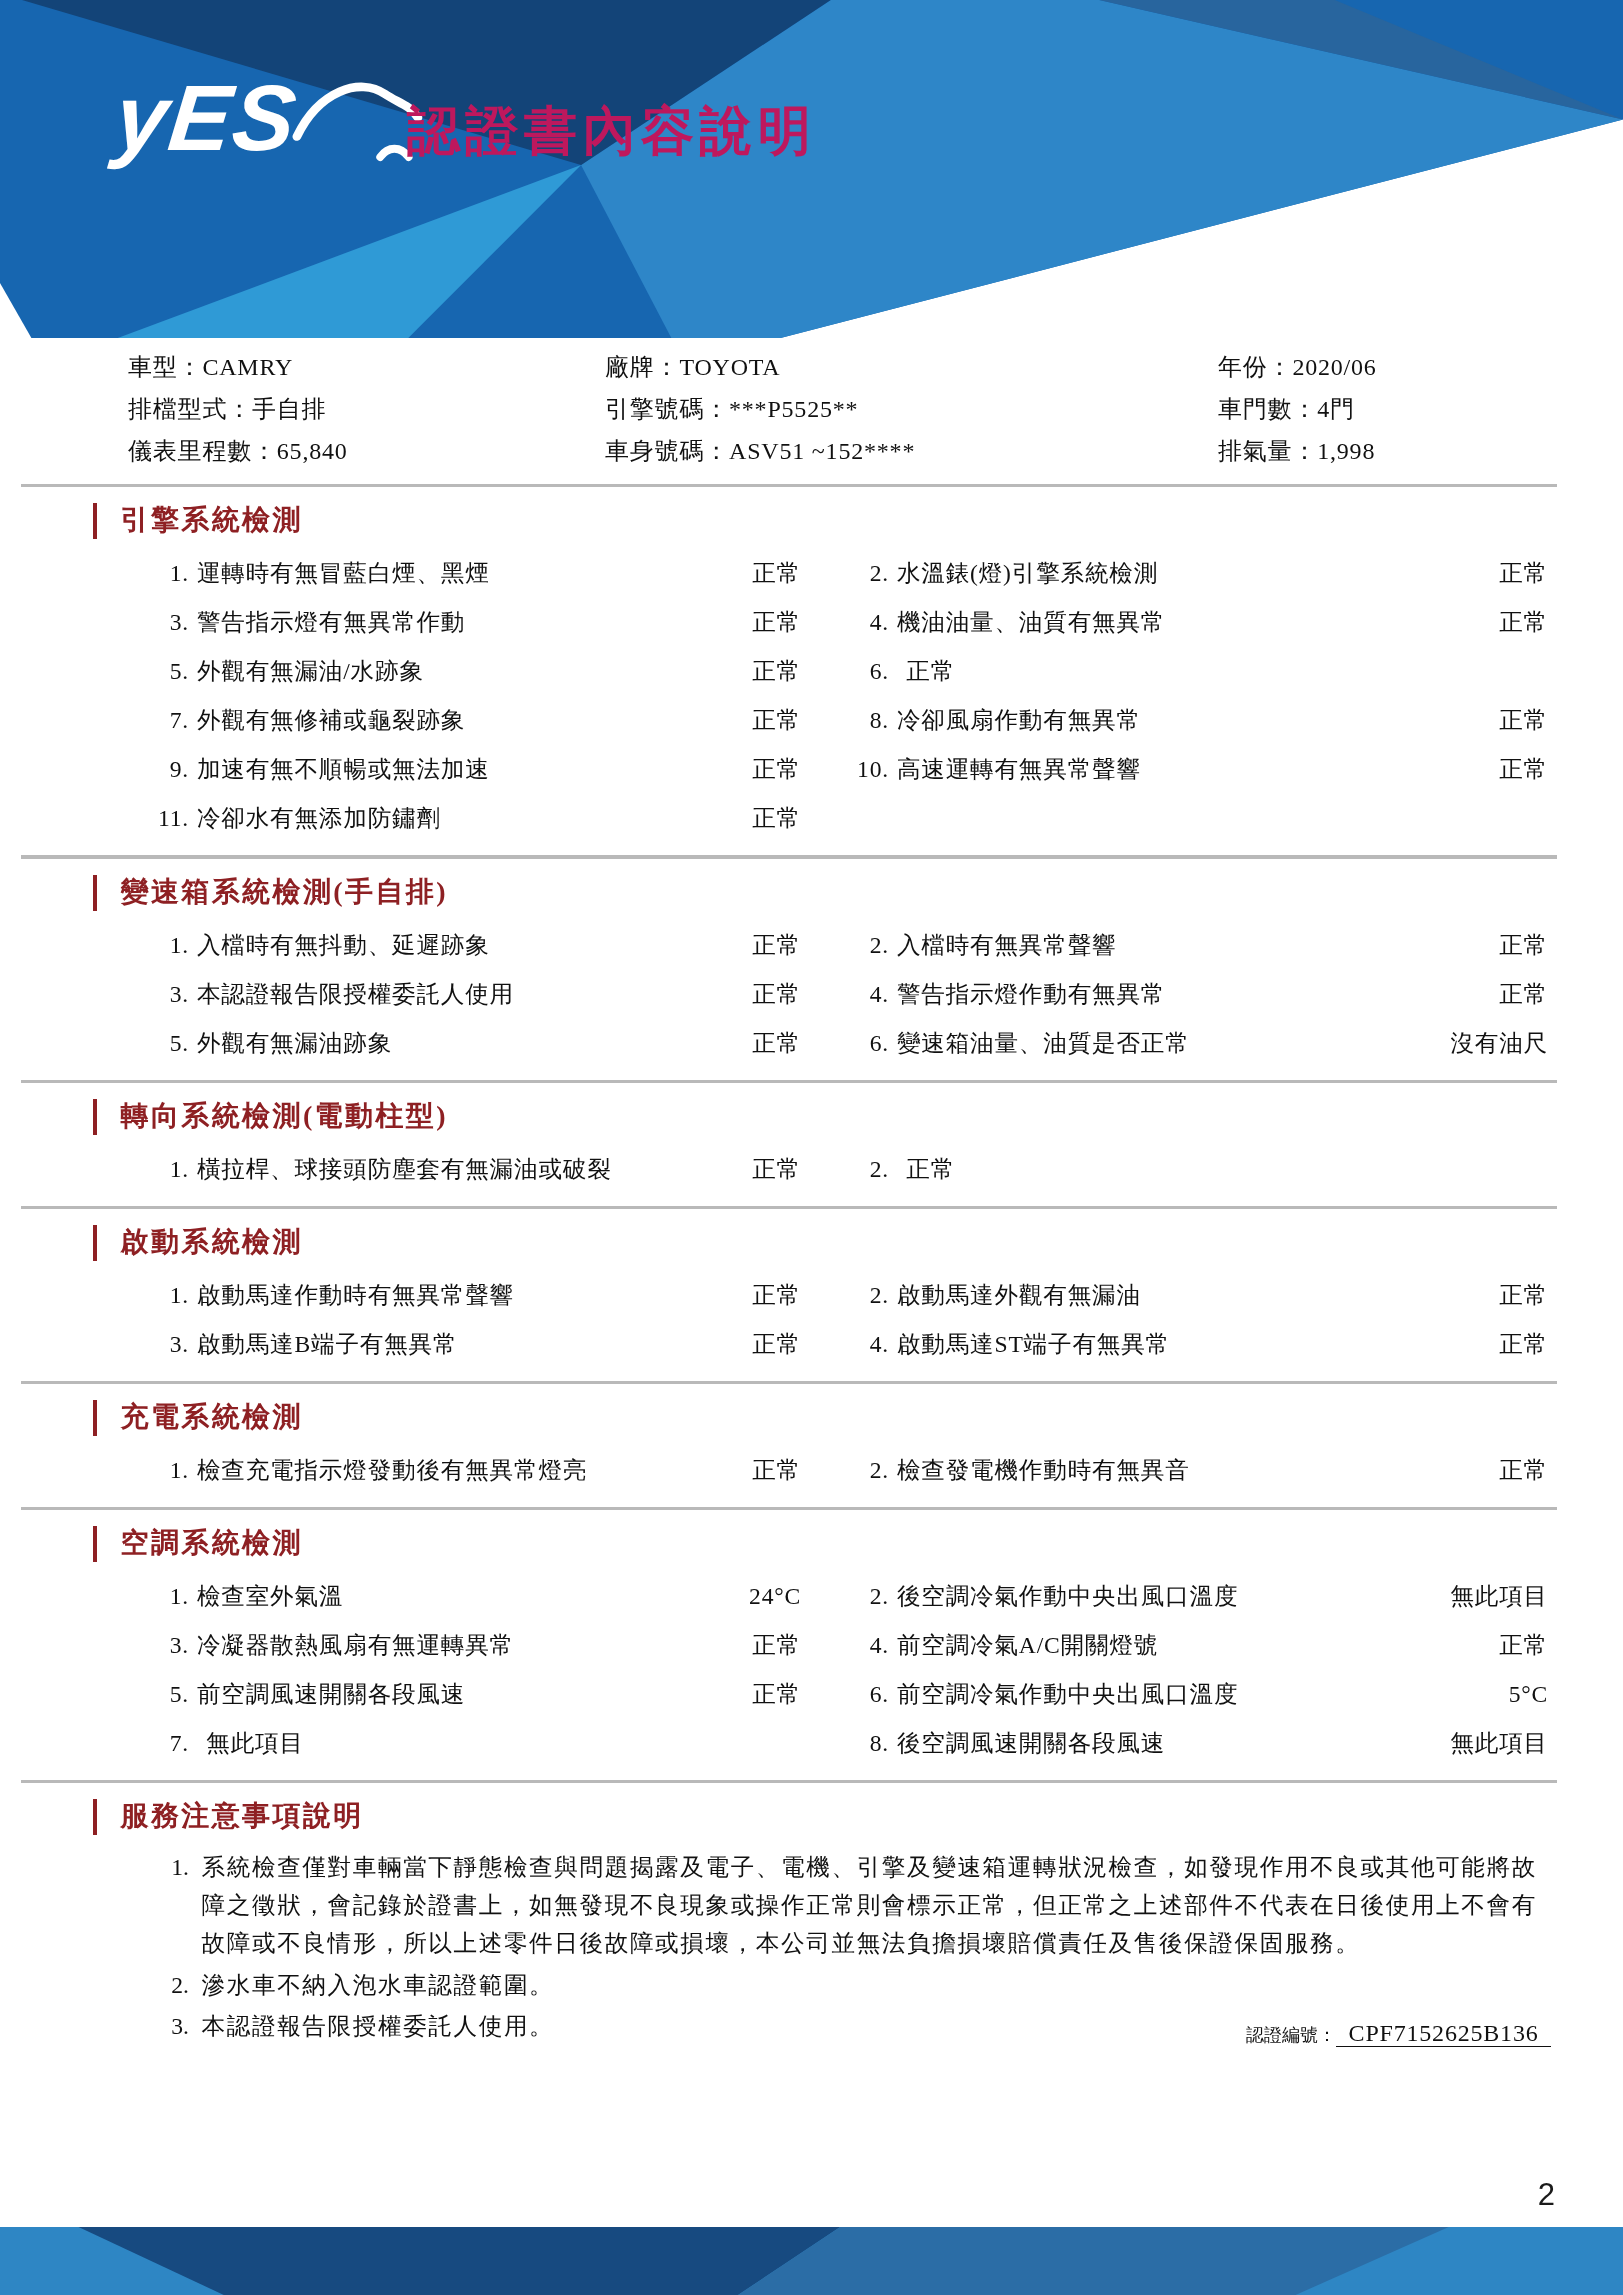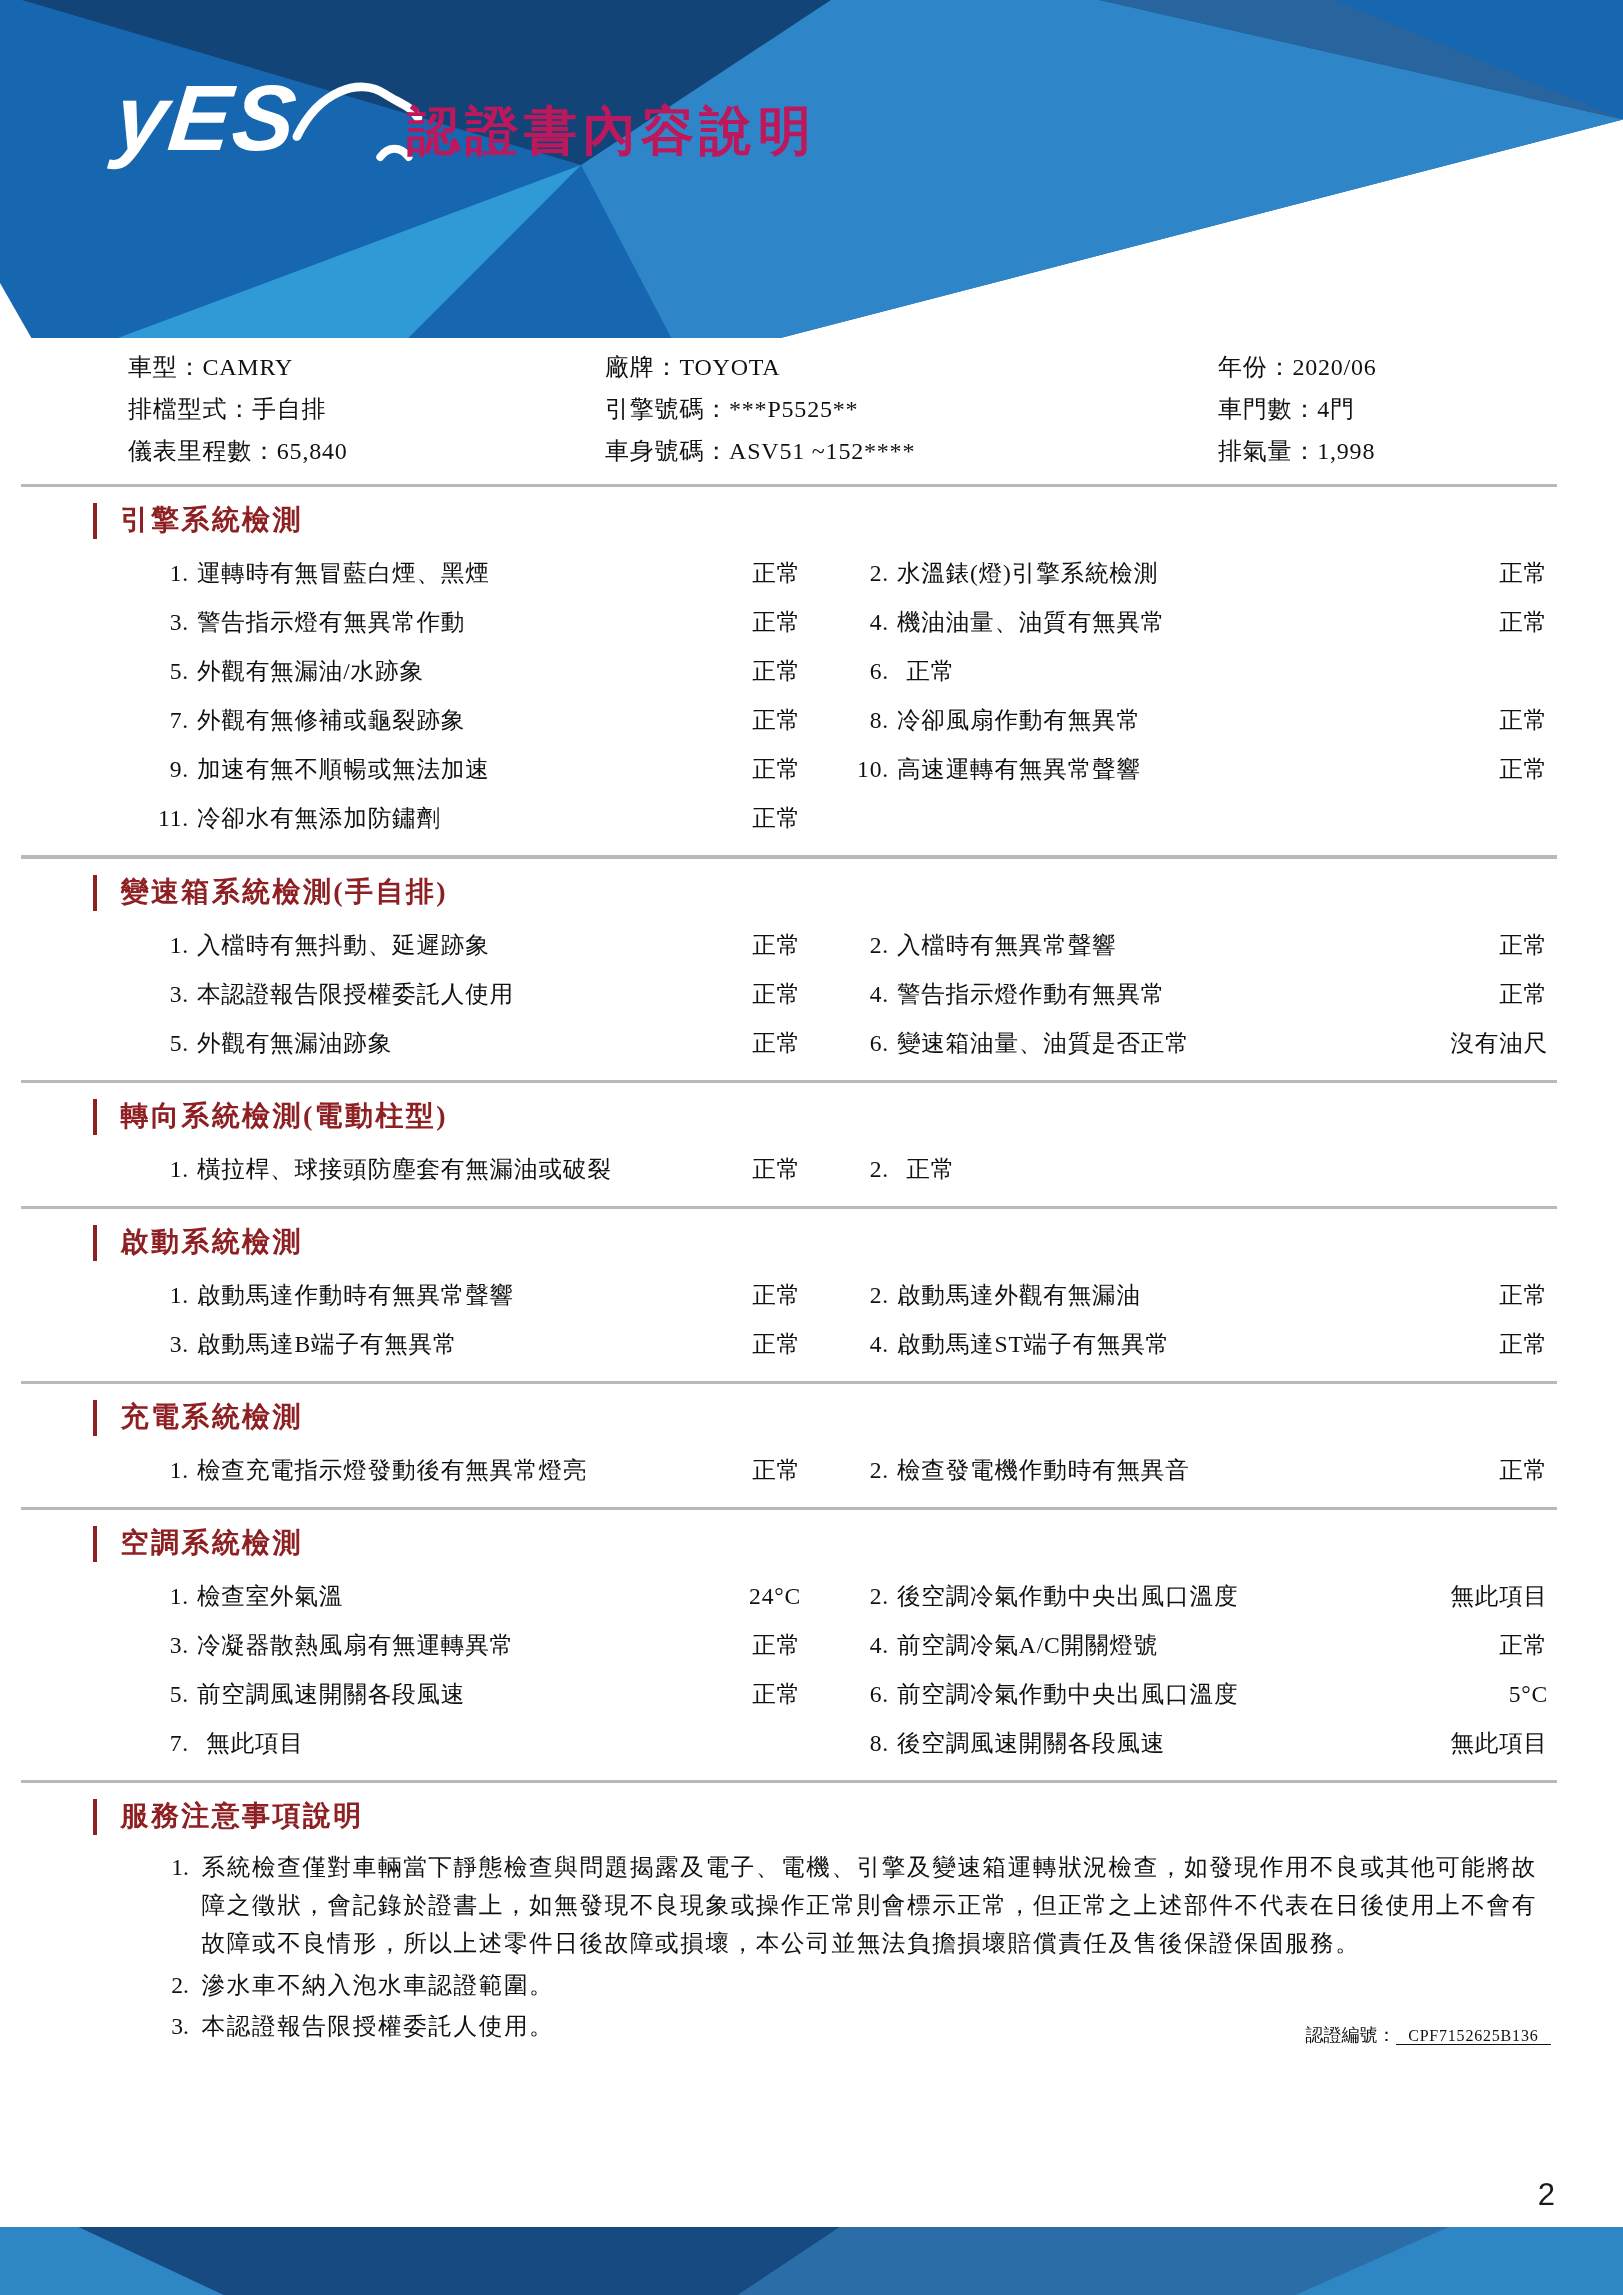--- a/index.html
+++ b/index.html
@@ -45,21 +45,21 @@
   .num{min-width:41px;text-align:right;margin-right:7.9px;flex:none;}
   .text{flex:1;white-space:nowrap;overflow:hidden;}
   .result{margin-left:9.4px;white-space:nowrap;flex:none;}
   
   .notes-sec{position:relative;}
   .notes-list{padding:11px 0 3.1px 55px;font-size:23.6px;}
   .note{display:flex;margin-bottom:3.1px;line-height:1.62;}
   .note-num{min-width:41px;text-align:right;margin-right:12.6px;flex:none;}
   .note-text{flex:1;letter-spacing:1.6px;}
   .cert{position:absolute;right:-3.1px;bottom:4.7px;font-size:18px;white-space:nowrap;}
-  .cert-num{font-size:16px;border-bottom:1.6px solid #111;padding:0 12.6px;letter-spacing:0.8px;}
+  .cert-num{font-size:24px;border-bottom:1.6px solid #111;padding:0 12.6px;letter-spacing:0.8px;}
   
   .page-num{
     position:absolute;right:68px;top:2177px;
     font-family:"Liberation Sans","DejaVu Sans",sans-serif;font-size:31px;color:#1a1a1a;
   }
   .ftr-svg{position:absolute;left:0;bottom:0;width:1623px;height:68px;display:block;}
 </style>
 </head>
 <body>
 

